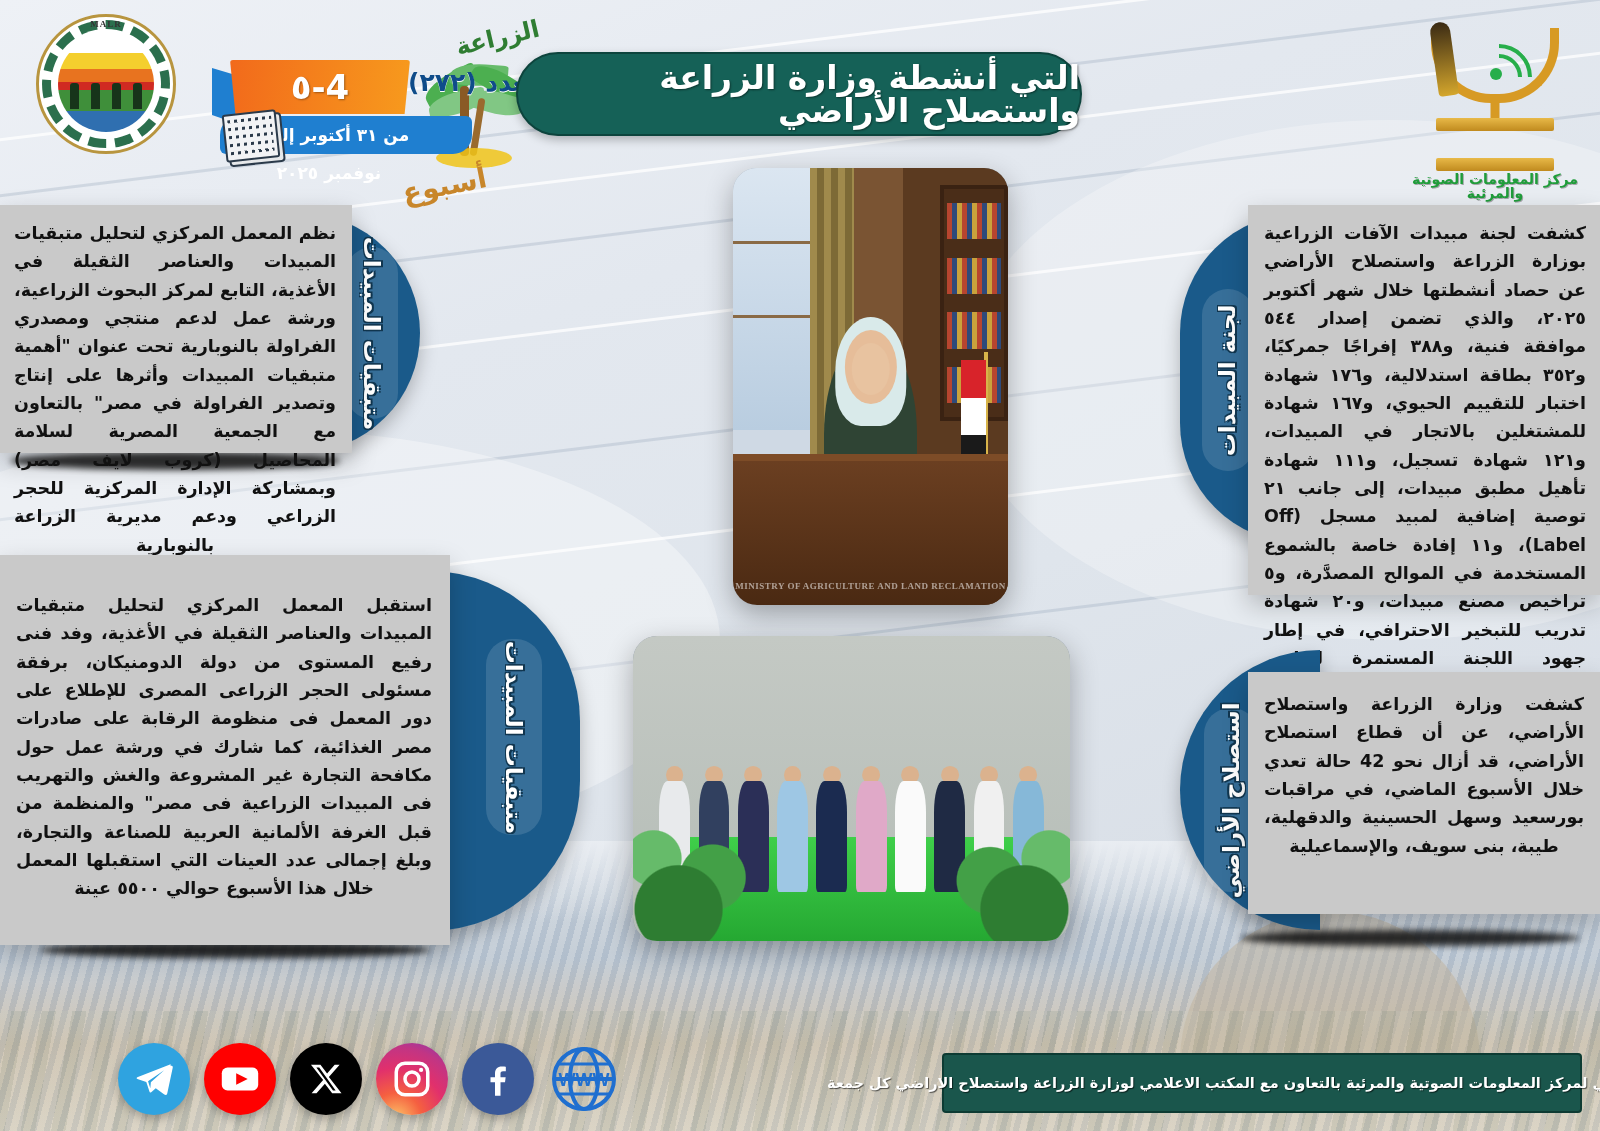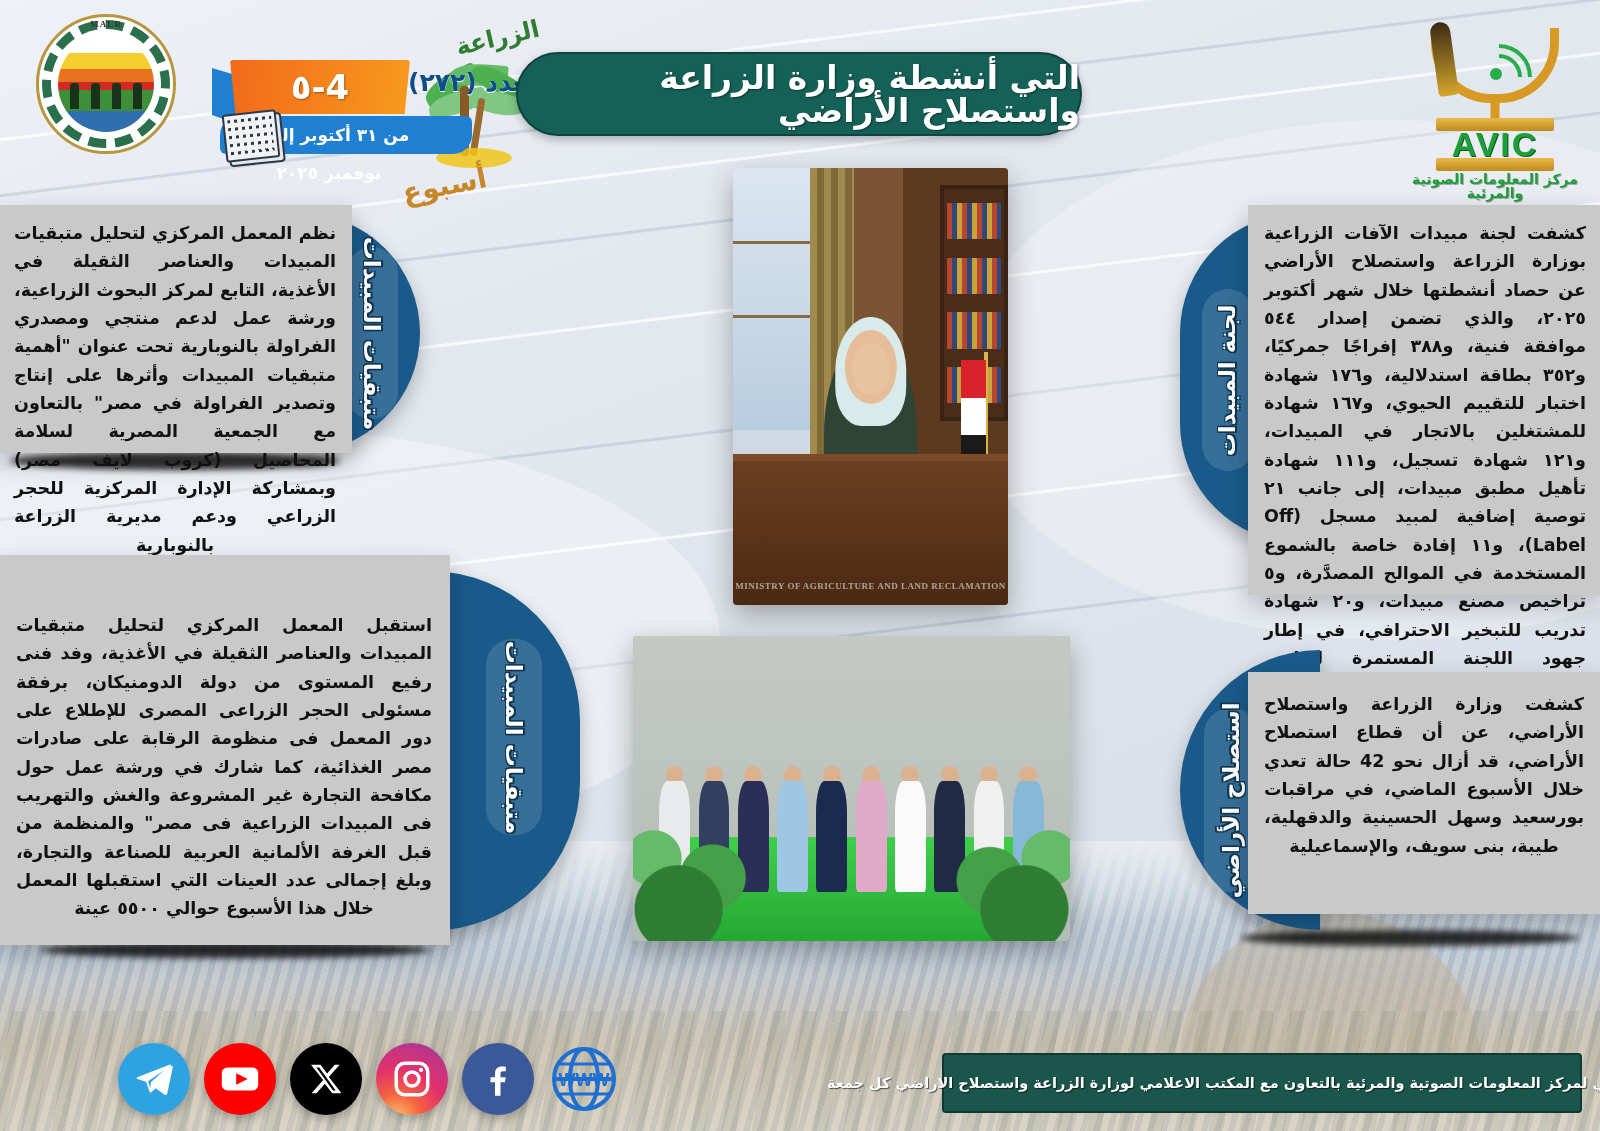--- a/index.html
+++ b/index.html
@@ -119,34 +119,34 @@
 
   
   #card2{right:0;top:205px;width:420px;height:400px;}
   #card2 .panel{right:0;top:0;width:352px;height:390px;padding:14px 14px 0 16px;box-sizing:border-box;}
   #card2 .blob{left:0;top:8px;width:120px;height:330px;border-radius:120px 0 0 120px;}
   #card2 .vtab{left:22px;top:84px;width:52px;height:182px;}
   #card2 .vtab span{transform:rotate(-90deg);}
 
   
   #card3{left:0;top:555px;width:580px;height:400px;}
-  #card3 .panel{left:0;top:0;width:450px;height:390px;padding:56px 18px 0 16px;box-sizing:border-box;}
+  #card3 .panel{left:0;top:0;width:450px;height:390px;padding:36px 18px 0 16px;box-sizing:border-box;}
   #card3 .blob{right:0;top:16px;width:150px;height:360px;border-radius:0 170px 170px 0;}
   #card3 .vtab{right:38px;top:84px;width:56px;height:196px;}
   #card3 .vtab span{transform:rotate(90deg);}
 
   
   #card4{right:0;top:650px;width:420px;height:290px;}
   #card4 .panel{right:0;top:22px;width:352px;height:242px;padding:18px 16px 0 16px;box-sizing:border-box;margin-left:20px;}
   #card4 .blob{left:0;top:0;width:140px;height:280px;border-radius:150px 0 0 150px;}
   #card4 .vtab{left:24px;top:58px;width:54px;height:184px;}
   #card4 .vtab span{transform:rotate(-90deg);}
 
   
-  .photo{position:absolute;z-index:7;border-radius:4px;overflow:hidden;
+  .photo{position:absolute;z-index:7;border-radius:24px;overflow:hidden;
       box-shadow:0 10px 28px rgba(0,0,0,.30);background:#8794a4;}
   #photo1{left:733px;top:168px;width:275px;height:437px;}
   #photo2{left:633px;top:636px;width:437px;height:305px;}
 
   .ph-scene{position:absolute;inset:0;}
   
   .o-wall{position:absolute;inset:0;background:linear-gradient(to right,#cfd9e4 0 30%,#7a5433 30% 62%,#5b3a20 62% 100%);}
   .o-window{position:absolute;left:0;top:0;width:30%;height:60%;
       background:linear-gradient(#dbe6f1,#b9cde0);border-right:4px solid #6b4a2c;}
   .o-window i{position:absolute;left:0;right:0;height:3px;background:#8a6a45;}
@@ -287,21 +287,20 @@
 
 <div class="avic">
   <div class="bowl"></div>
   <div class="wheat"></div>
   <div class="wave" style="left:66px;top:38px;width:58px;height:58px;transform:rotate(45deg);"></div>
   <div class="wave" style="left:76px;top:48px;width:38px;height:38px;transform:rotate(45deg);"></div>
   <div style="position:absolute;left:90px;top:62px;width:12px;height:12px;border-radius:50%;background:#27ae4a;"></div>
   <div class="stem"></div>
   <div class="bar b1"></div>
   <div class="bar b2"></div>
-  <div class="word">AVIC</div>
   <div class="sub">مركز المعلومات الصوتية والمرئية</div>
 </div>
 
 <div class="shadowEllipse" style="left:10px;top:452px;width:330px;height:18px;"></div>
 <div class="card" id="card1">
   <div class="blob"></div>
   <div class="vtab">
     <span>متبقيات المبيدات</span>
   </div>
   <div class="panel">

